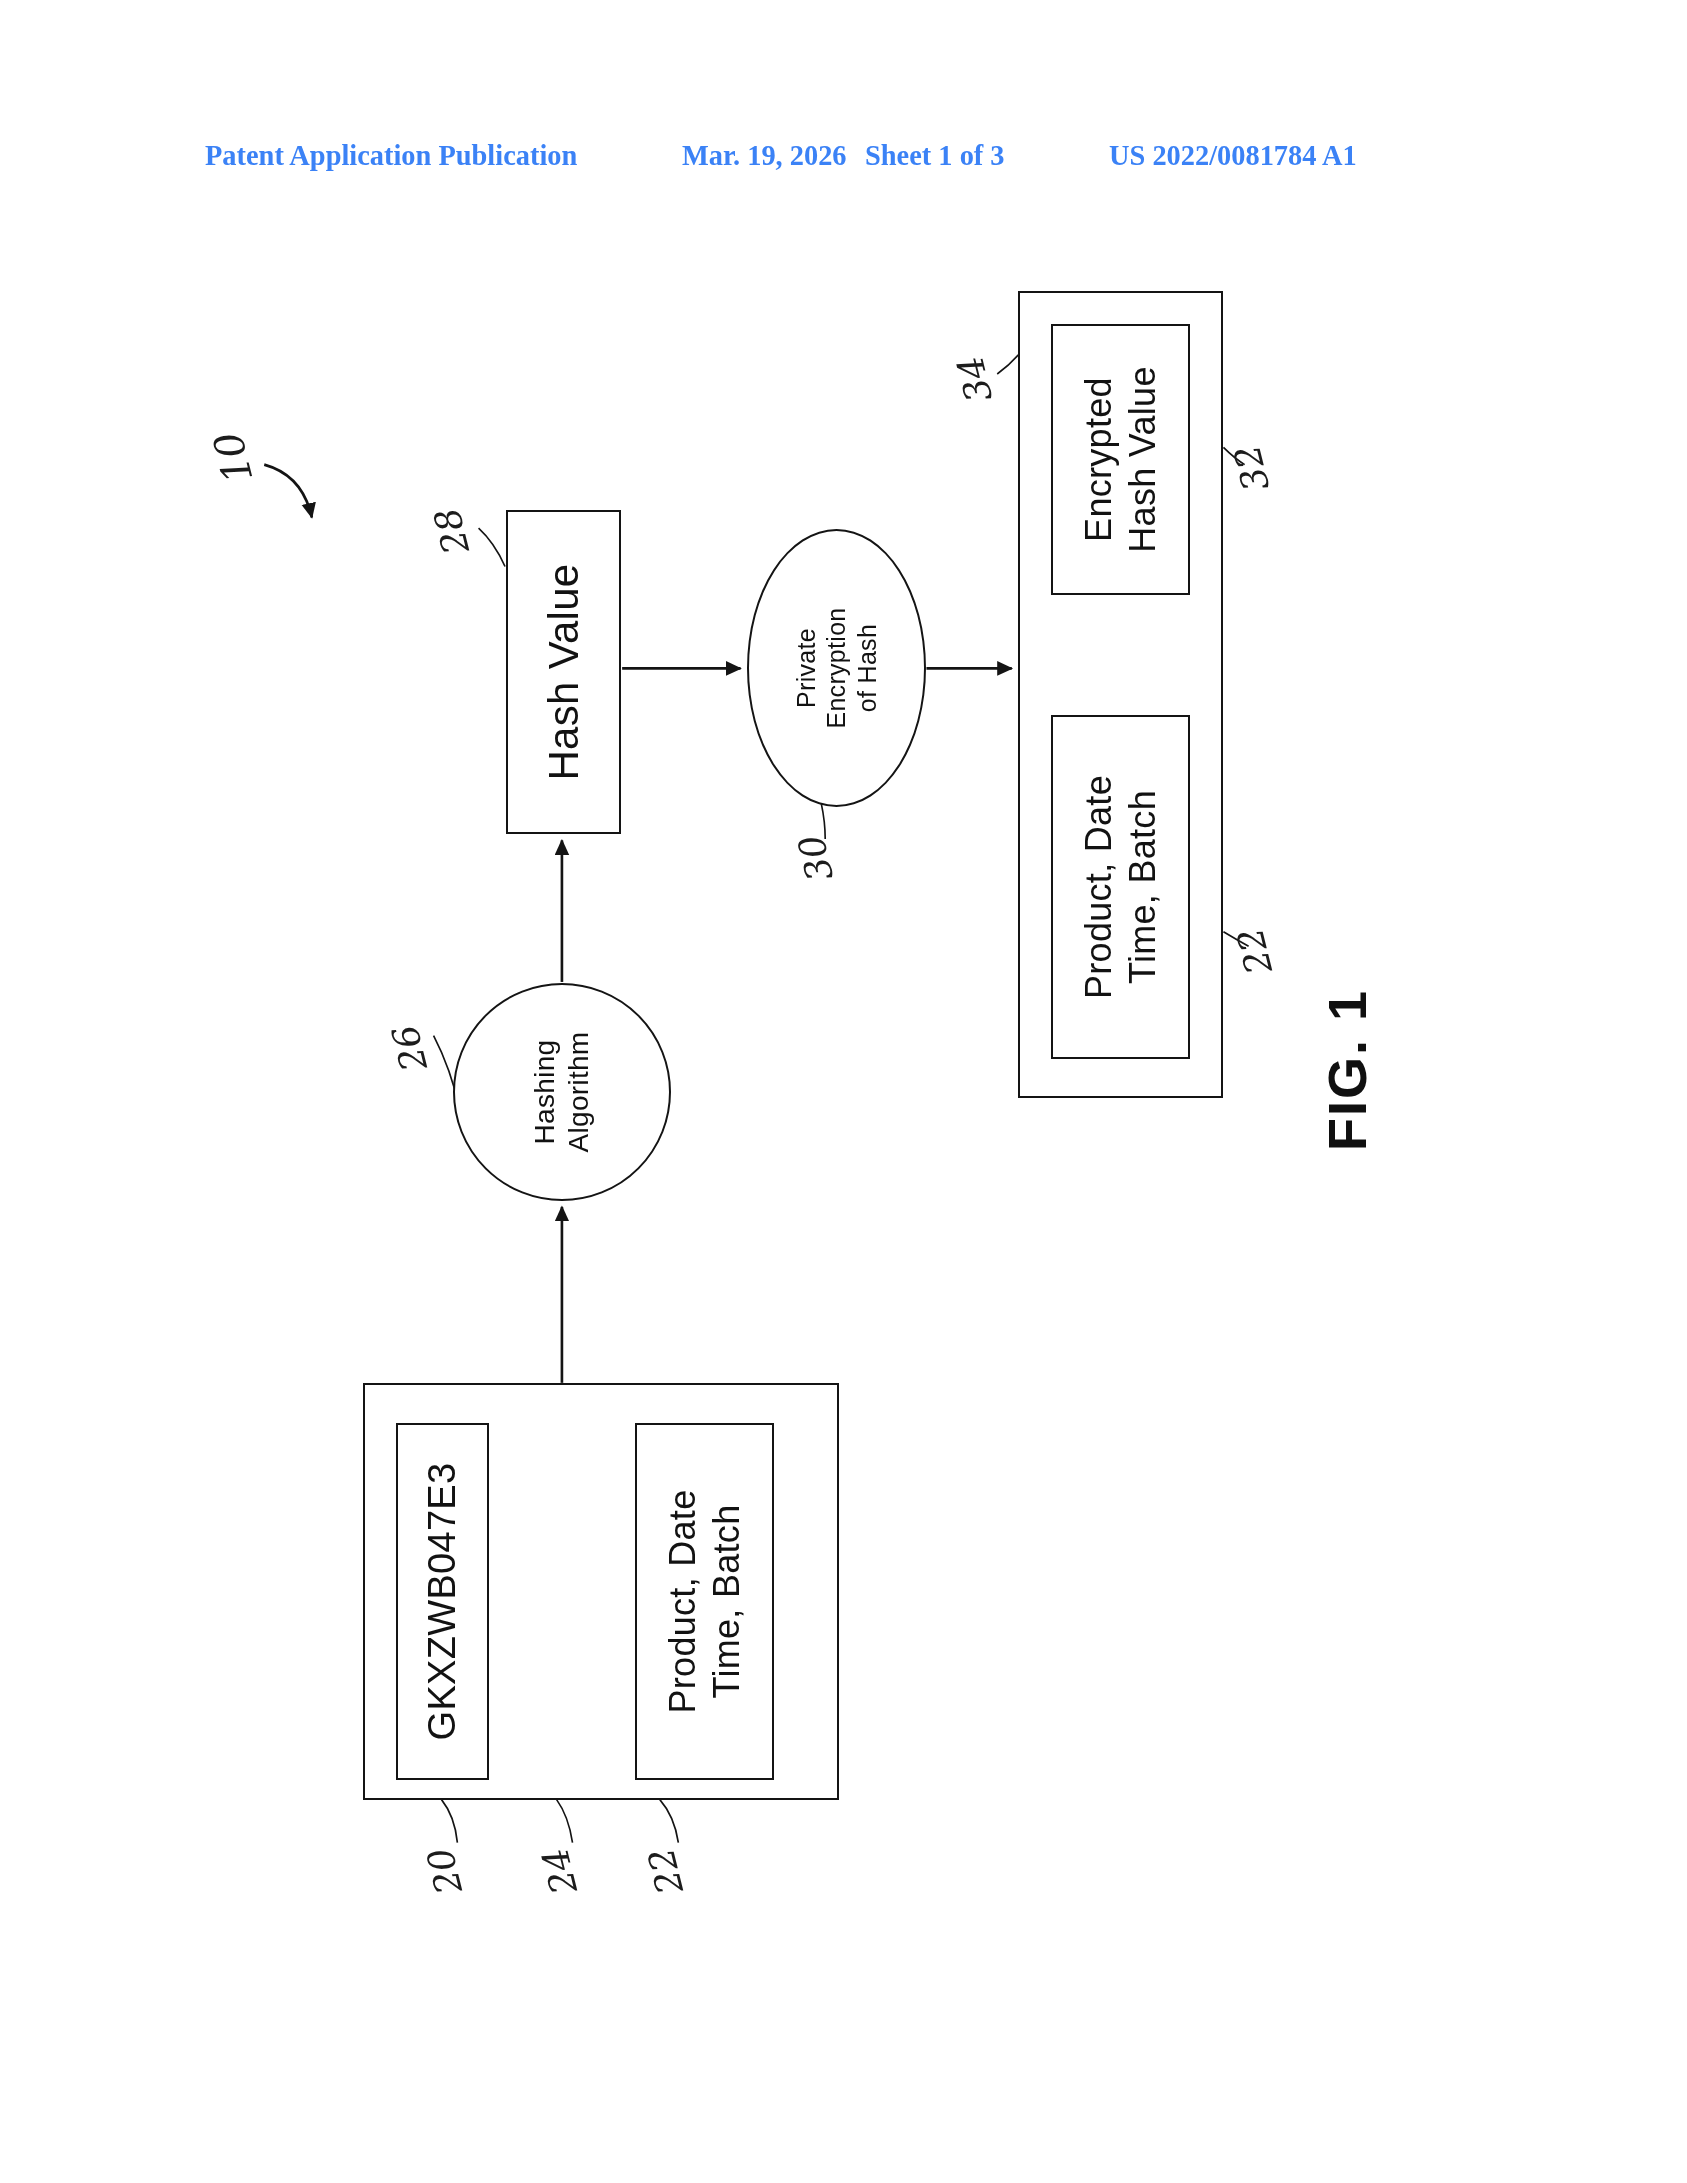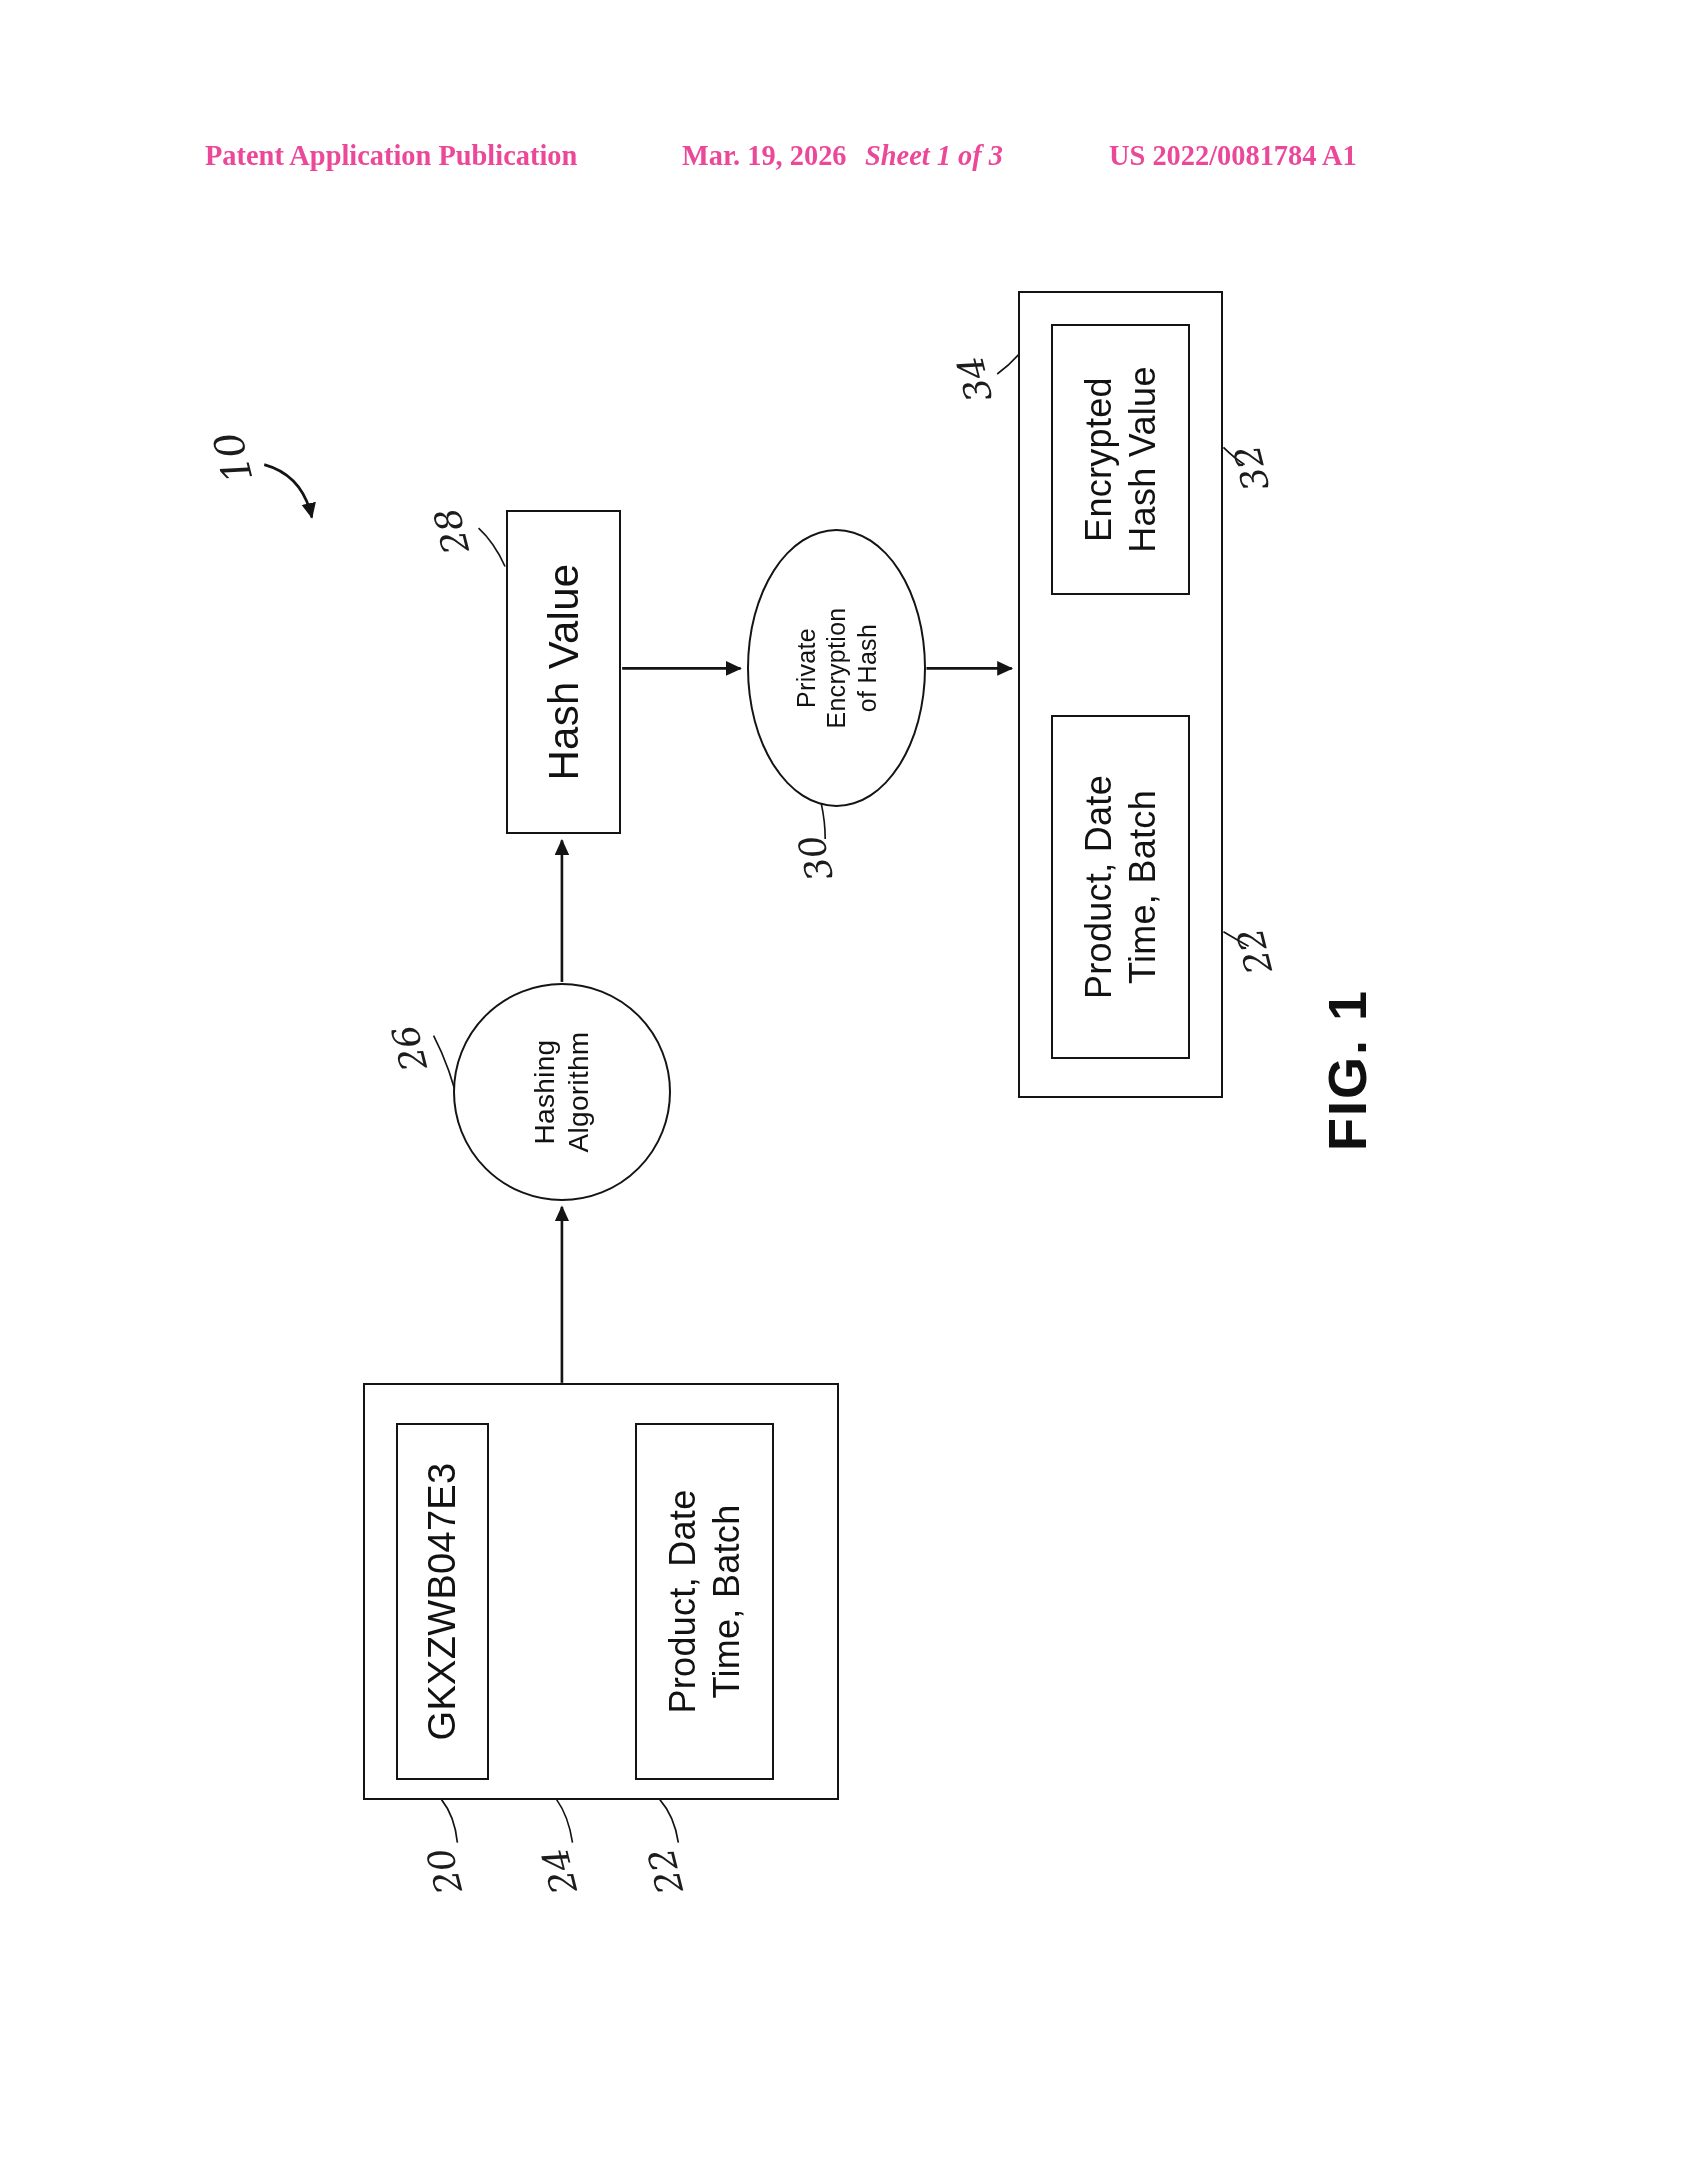--- a/index.html
+++ b/index.html
@@ -11,21 +11,21 @@
     font-family:"Liberation Sans", sans-serif;
     color:#121212;
   }
   
   .hdr-text {
     position:absolute;
     font-family:"Liberation Serif", serif;
     font-weight:bold;
     font-size:28.4px;
     white-space:nowrap;
-    color:#ec4899;
+    color:#3b82f6;
   }
   
   .fig {
     position:absolute;
     left:198px; top:245px;
     width:1720px; height:1224px;
     transform: rotate(-90deg) translateX(-1720px);
     transform-origin:0 0;
   }
   .fig svg.overlay {
@@ -72,21 +72,21 @@
   }
 </style>
 </head>
 <body>
 
 <div class="page">
 
   <div>
     <span class="hdr-text" style="left:205px; top:140px;">Patent Application Publication</span>
     <span class="hdr-text" style="left:662px; top:140px;margin-left:20px;">Mar. 19, 2026</span>
-    <span class="hdr-text" style="left:865px; top:140px;font-style:italic;">Sheet 1 of 3</span>
+    <span class="hdr-text" style="left:865px; top:140px;">Sheet 1 of 3</span>
     <span class="hdr-text" style="left:1109px; top:140px;">US 2022/0081784 A1</span>
   </div>
 
   <div class="fig">
 
     <svg class="overlay" viewBox="0 0 2600 1850">
       <defs>
         <marker id="ah" markerUnits="userSpaceOnUse" markerWidth="28" markerHeight="24" refX="22" refY="11" orient="auto">
           <path d="M0,0 L24,11 L0,22 Z" fill="#141414"></path>
         </marker>

